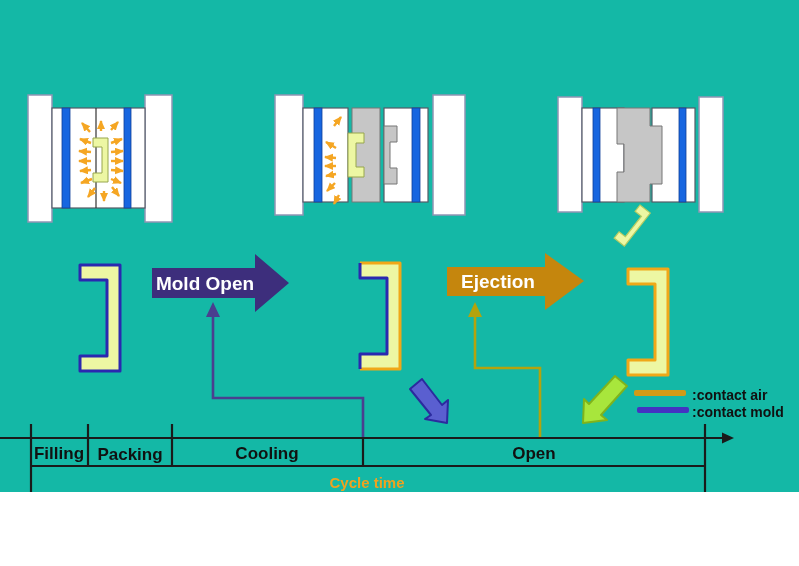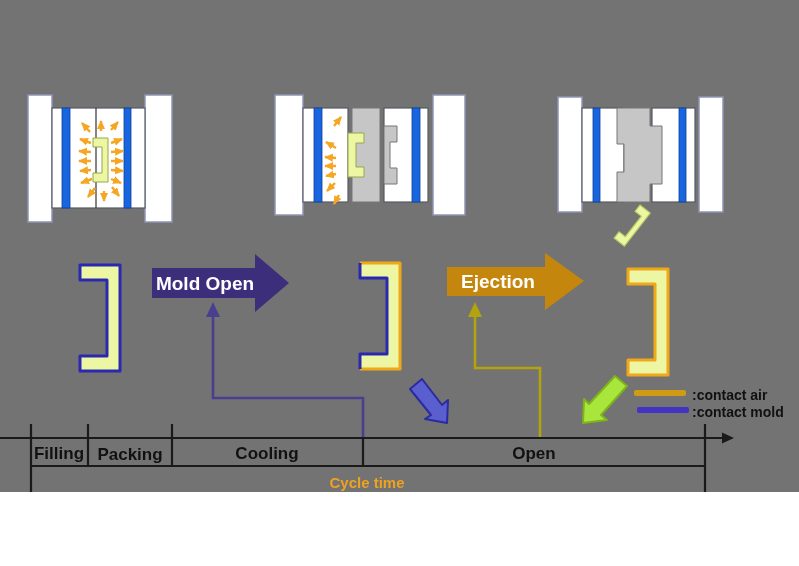--- a/index.html
+++ b/index.html
@@ -1,17 +1,17 @@
 <!DOCTYPE html>
 <html><head>
 <meta charset="utf-8">
 <style>
   html,body{margin:0;padding:0;background:#ffffff;}
   #stage{
-    position:relative;width:799px;height:492px;background:#737373;overflow:hidden;
+    position:relative;width:799px;height:492px;background:#14b8a6;overflow:hidden;
     font-family:"Liberation Sans",sans-serif;
   }
   svg{position:absolute;left:0;top:0;}
   text{font-family:"Liberation Sans",sans-serif;}
   .seg-label{font-size:17px;font-weight:bold;fill:#111;}
   .arrow-label{font-size:19px;font-weight:bold;fill:#ffffff;}
   .legend-label{font-size:14px;font-weight:bold;fill:#111;}
   .cycle-label{font-size:15px;font-weight:bold;}
 </style>
 </head>

